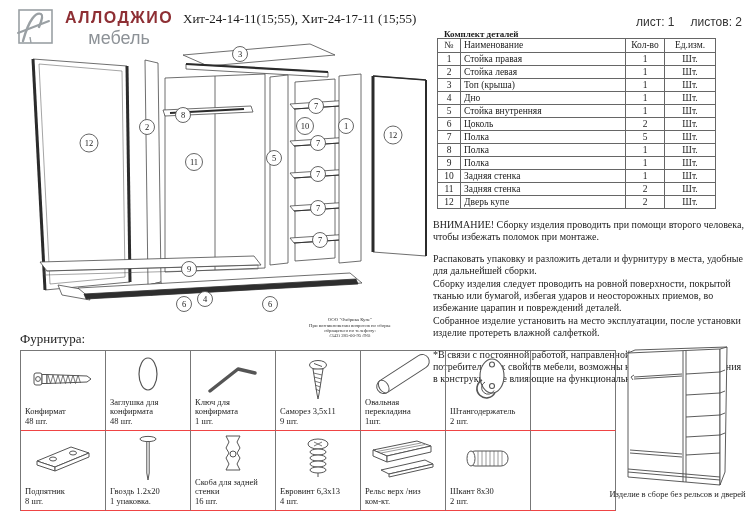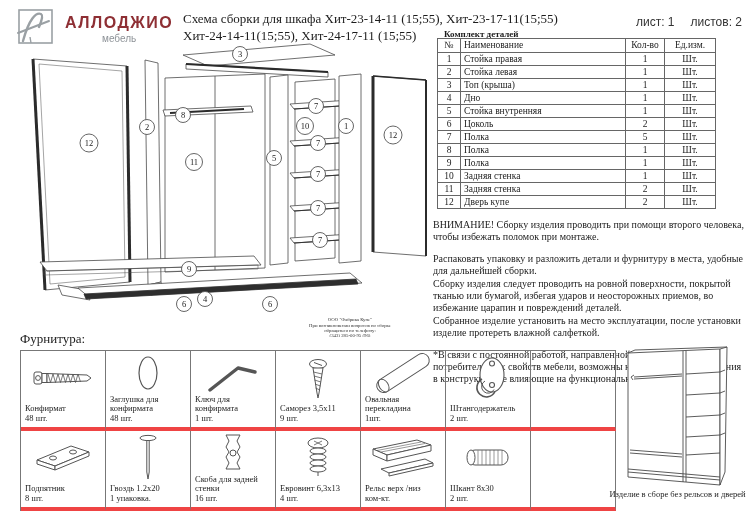--- a/index.html
+++ b/index.html
@@ -3,21 +3,21 @@
 <meta charset="utf-8">
 <style>
   html,body{margin:0;padding:0;background:#fff;}
   body{width:748px;height:527px;position:relative;overflow:hidden;
        font-family:"Liberation Serif",serif;color:#1c1c1c;}
 
   
   .logo{position:absolute;left:16px;top:7px;display:flex;gap:9px;align-items:center;justify-content:space-between;}
   .brand-name{font-family:"Liberation Sans",sans-serif;font-weight:bold;font-size:16px;
               letter-spacing:1.5px;color:#8e2f34;line-height:1.1;}
-  .brand-sub{font-family:"Liberation Sans",sans-serif;font-size:10px;color:#8d9297;
+  .brand-sub{font-family:"Liberation Sans",sans-serif;font-size:18px;color:#8d9297;
              text-align:center;margin-top:1px;}
   .title{position:absolute;left:183px;top:11px;width:395px;font-size:13px;line-height:1.3;}
   .sheet-info{position:absolute;left:636px;top:15px;font-family:"Liberation Sans",sans-serif;
               font-size:12px;display:flex;gap:16px;color:#333;}
 
   
   .diagram{position:absolute;left:18px;top:42px;}
   .dlabel circle{fill:#fff;stroke:#555;stroke-width:0.9;}
   .dlabel text{font-size:8.5px;text-anchor:middle;fill:#222;font-family:"Liberation Serif",serif;}
   .dnote{font-size:4.8px;text-anchor:middle;fill:#333;font-family:"Liberation Serif",serif;}
@@ -36,21 +36,21 @@
   
   .notices{position:absolute;left:433px;top:219px;width:313px;font-size:10px;line-height:1.24;}
   .notices .para{margin:0 0 9px 0;}
   .notices .line{margin:0;}
 
   
   .furniture-label{position:absolute;left:20px;top:331px;font-size:13px;}
   .hw-grid{position:absolute;left:20px;top:350px;display:grid;
            grid-template-columns:repeat(7,85px);grid-auto-rows:80px;
            border-top:1px solid #777;border-left:1px solid #777;}
-  .hw-cell{border-right:1px solid #777;border-bottom:4px solid #ef4444;
+  .hw-cell{border-right:1px solid #777;border-bottom:1px solid #ef4444;
            display:flex;flex-direction:column;overflow:hidden;}
   .hw-icon{flex:1;display:flex;align-items:center;justify-content:center;min-height:0;}
   .hw-label{font-size:8.5px;line-height:1.15;padding:0 2px 3px 4px;}
 
   
   .assembled{position:absolute;left:612px;top:340px;}
   .assembled-caption{position:absolute;left:607px;top:489px;width:141px;font-size:8.5px;text-align:center;}
 </style>
 </head>
 <body>
@@ -64,21 +64,20 @@
       <path d="M14,30 l1,6" fill="none" stroke="#9aa0a4" stroke-width="1.4"></path>
     </svg>
   </span>
   <span>
     <div class="brand-name">АЛЛОДЖИО</div>
     <div class="brand-sub">мебель</div>
   </span>
 </div>
 
 <div class="title">
-  <div>Схема сборки для шкафа Хит-23-14-11 (15;55), Хит-23-17-11(15;55)</div>
   <div>Хит-24-14-11(15;55), Хит-24-17-11 (15;55)</div>
 </div>
 
 <div class="sheet-info">
   <span>лист: 1</span>
   <span>листов: 2</span>
 </div>
 
 <div class="diagram">
 <svg width="415" height="295" viewBox="0 0 415 295">

